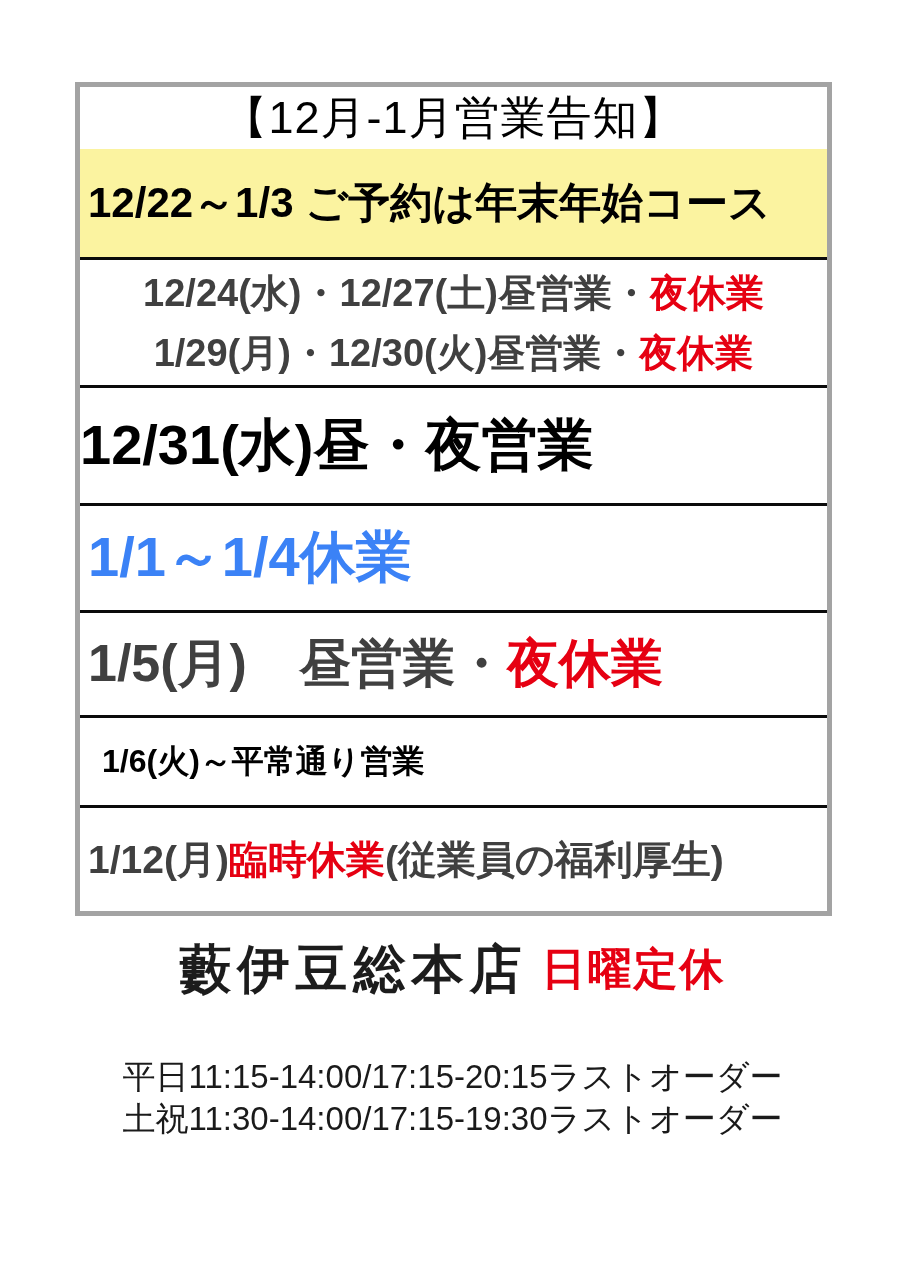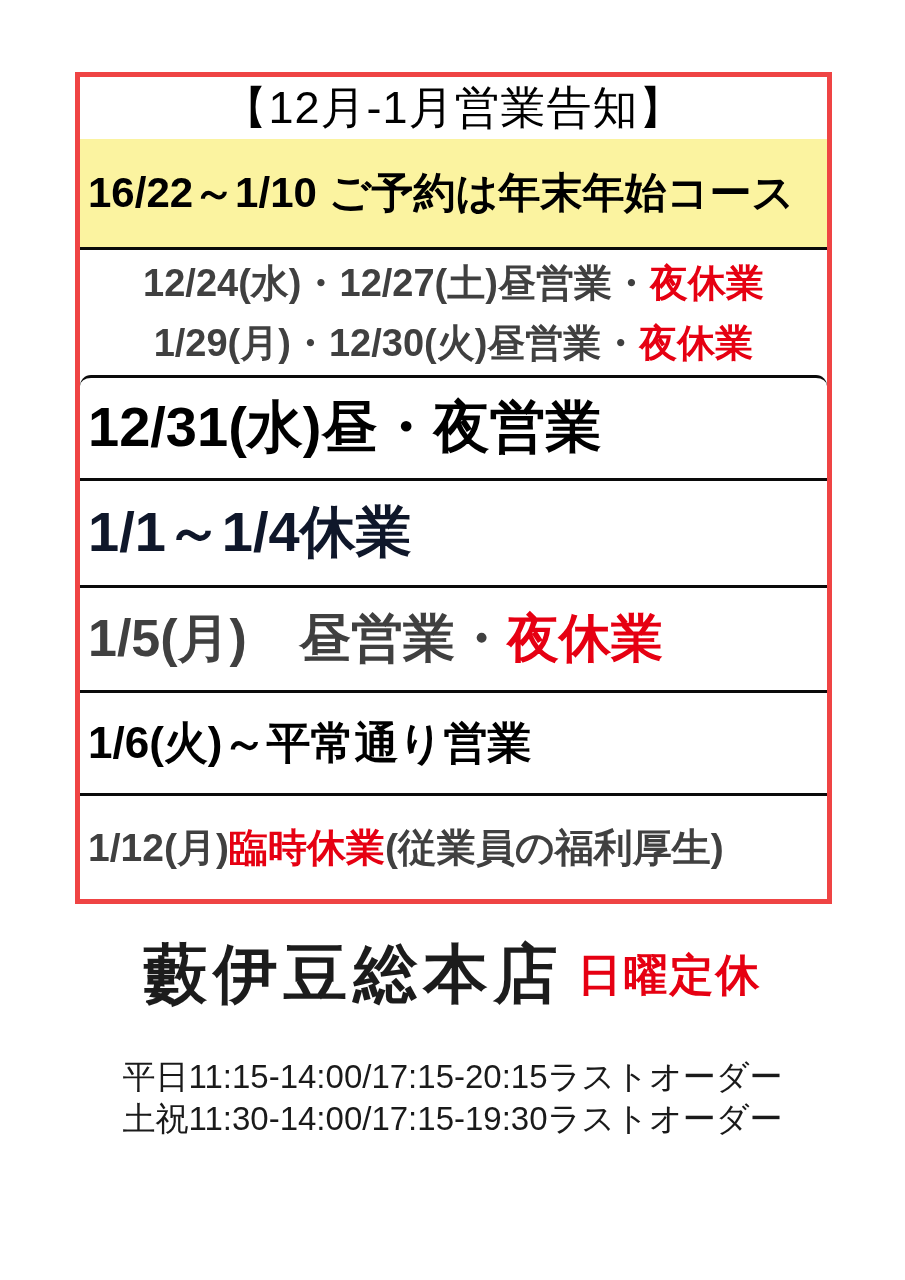--- a/index.html
+++ b/index.html
@@ -8,23 +8,23 @@
     width: 905px; height: 1280px;
     background: #ffffff;
     font-family: "Liberation Sans", "DejaVu Sans", sans-serif;
     color: #000000;
   }
   .page { position: relative; width: 905px; height: 1280px; background: #ffffff; overflow: hidden; }
 
   
   .notice-table {
     position: absolute;
-    left: 75px; top: 72px;
+    left: 75px; top: 82px;
     width: 757px;
-    border: 5px solid #ef4444;
+    border: 5px solid #a3a3a3;
     background: #ffffff;
   }
   .row {
     display: flex;
     align-items: center;
     width: 100%;
   }
   .sep { border-top: 3px solid #0a0a0a; }
 
   .row-header {
@@ -44,44 +44,42 @@
   }
   .row-dual {
     height: 128px;
     flex-direction: column;
     justify-content: center;
     font-size: 38px;
     font-weight: 700;
   }
   .dual-line { text-align: center; line-height: 60px; white-space: nowrap; }
   .row-dec31 {
-    height: 103px;
+    height: 118px;
     font-size: 56px;
     font-weight: 700;
-    padding-left: 8px;
-    border-radius: 11px;
   }
   .row-closed {
     height: 107px;
     font-size: 56px;
     font-weight: 700;
     padding-left: 8px;
-    color: #0f172a;
+    color: #3b82f6;
   }
   .row-jan5 {
     height: 105px;
     font-size: 52px;
     font-weight: 700;
     padding-left: 8px;
   }
   .row-jan6 {
-    height: 103px;
-    font-size: 44px;
+    height: 90px;
+    font-size: 32px;
     font-weight: 700;
-    padding-left: 8px;
+    padding-left: 22px;
   }
   .row-jan12 {
     height: 106px;
     font-size: 39px;
     font-weight: 700;
     padding-left: 8px;
     white-space: nowrap;
   }
   .red-seg { color: #e60012; }
   .black-seg { color: #404040; }
@@ -90,21 +88,21 @@
   .brand-line {
     position: absolute;
     left: 0; top: 940px;
     width: 905px;
     display: flex;
     align-items: center;
     justify-content: center;
   }
   .shop-name {
     font-family: "Liberation Serif", "DejaVu Serif", serif;
-    font-size: 64px;
+    font-size: 52px;
     font-weight: 700;
     letter-spacing: 6px;
     color: #1c1c1c;
     line-height: 1.1;
   }
   .closed-day {
     margin-left: 14px;
     font-size: 44px;
     font-weight: 700;
     color: #e60012;
@@ -127,21 +125,21 @@
 
 <div class="page">
 
   <div class="notice-table">
 
     <div class="row row-header">
       <span>【12月-1月営業告知】</span>
     </div>
 
     <div class="row row-highlight">
-      <span>16/22～1/10 ご予約は年末年始コース</span>
+      <span>12/22～1/3 ご予約は年末年始コース</span>
     </div>
 
     <div class="row row-dual sep">
       <div class="dual-line">
         <span class="black-seg">12/24(水)・12/27(土)昼営業・</span><span class="red-seg">夜休業</span>
       </div>
       <div class="dual-line">
         <span class="black-seg">1/29(月)・12/30(火)昼営業・</span><span class="red-seg">夜休業</span>
       </div>
     </div>

